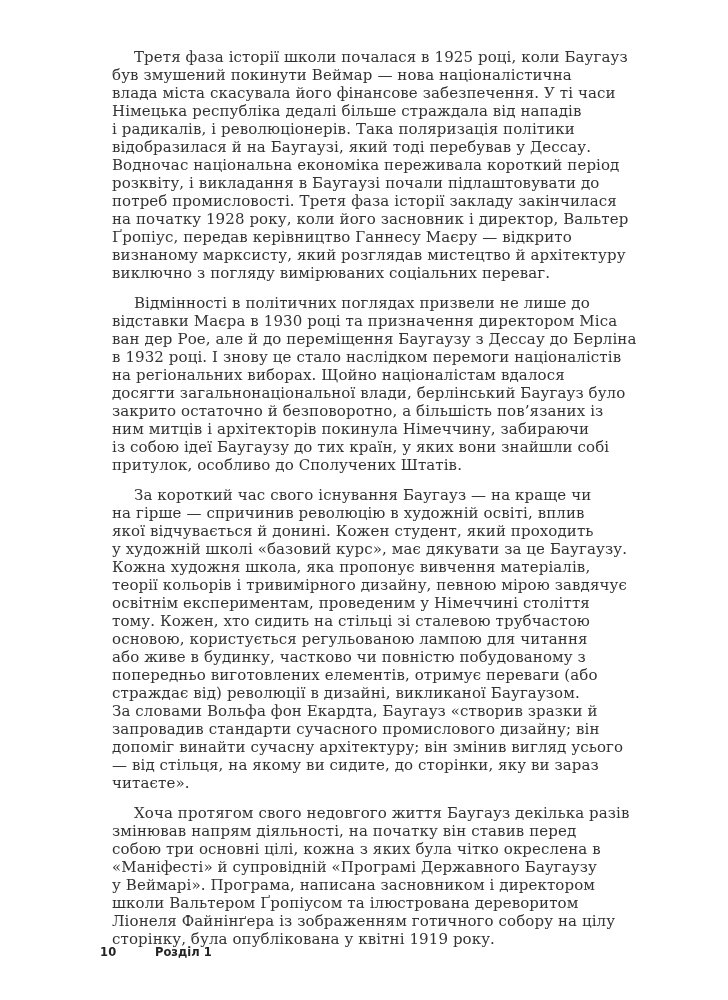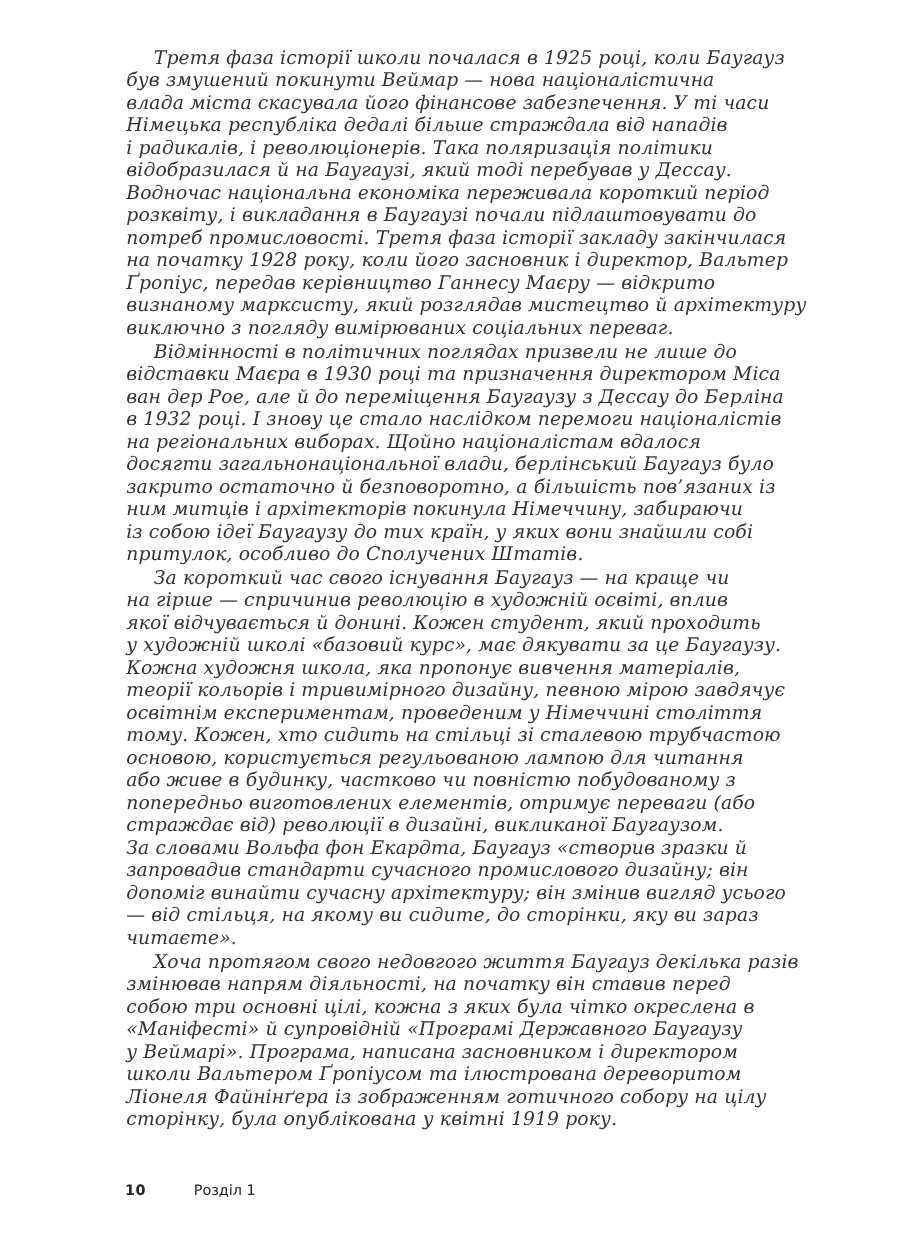--- a/index.html
+++ b/index.html
@@ -15,24 +15,23 @@
     position: absolute;
     left: 100px;
     top: 36px;
     width: 545px;
     color: #333333;
     font-size: 15px;
     line-height: 18px;
     letter-spacing: 0.1px;
   }
   .para {
-    margin: 1px;
+    margin: 12px;
     white-space: pre;
     text-indent: 22px;
-    font-style: italic;
   }
   .footer {
     position: absolute;
     left: 100px;
     top: 945px;
     width: 400px;
     height: 16px;
     font-family: "DejaVu Sans", "Liberation Sans", sans-serif;
     font-size: 11.5px;
     color: #222222;
@@ -42,21 +41,21 @@
     left: 0;
     top: 0;
     font-weight: 700;
     letter-spacing: 0.3px;
     text-align: right;
   }
   .chapter {
     position: absolute;
     left: 55px;
     top: 0;
-    font-weight: 400;
+    font-weight: 700;
   }
 </style>
 </head>
 <body>
 
 <div class="page">
 
   <main class="text-block">
     <p class="para">Третя фаза історії школи почалася в 1925 році, коли Баугауз
 був змушений покинути Веймар — нова націоналістична

